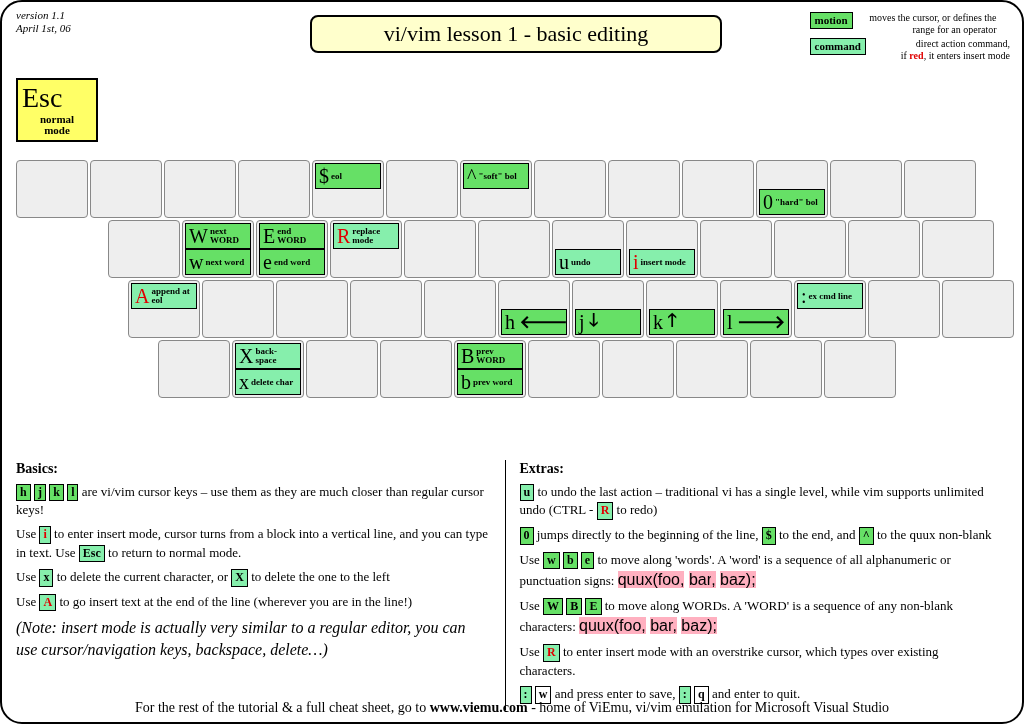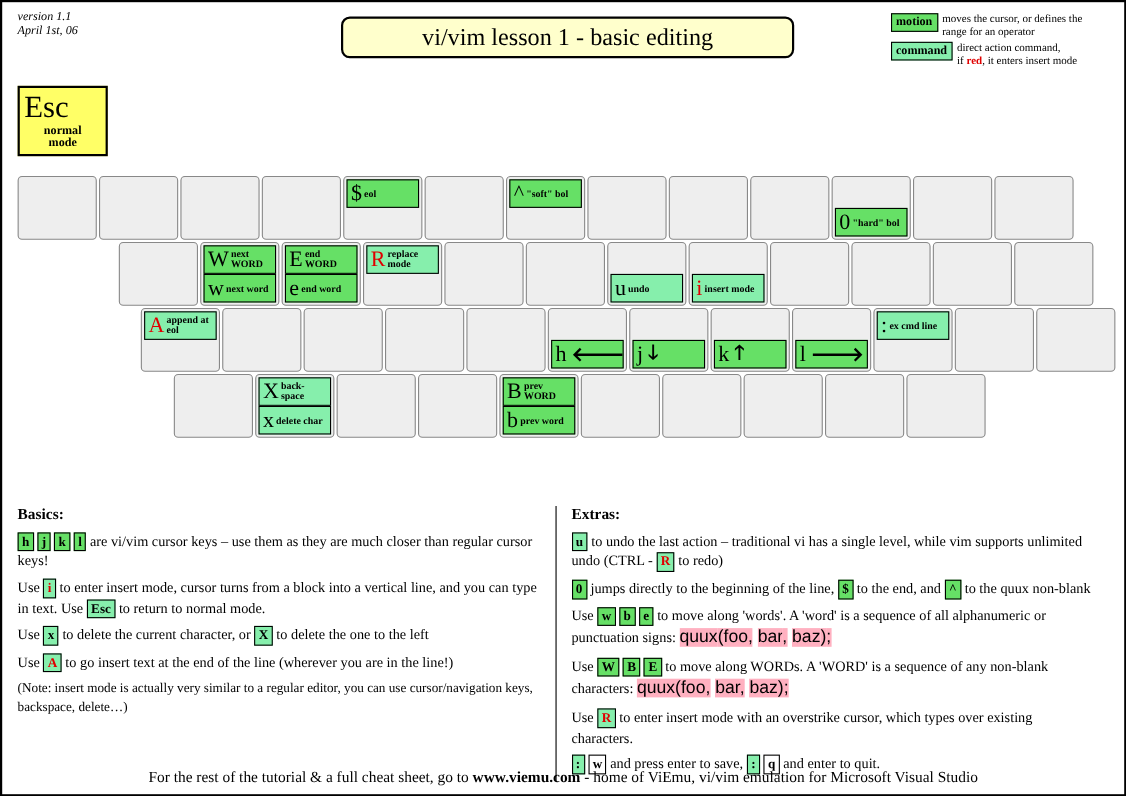--- a/index.html
+++ b/index.html
@@ -8,21 +8,21 @@
     background: #fff;
     font-family: Georgia, "Times New Roman", serif;
     color: #000;
   }
   #page {
     width: 1024px;
     height: 724px;
     position: relative;
     box-sizing: border-box;
     border: 2px solid #000;
-    border-radius: 0;
+    border-radius: 22px;
   }
   
   .version {
     position: absolute;
     top: 7px;
     left: 14px;
     font-style: italic;
     font-size: 11px;
     line-height: 1.2;
   }
@@ -37,20 +37,21 @@
     text-align: center;
     font-size: 22px;
     padding: 4px 0;
   }
   .legend {
     position: absolute;
     top: 10px;
     right: 12px;
     font-size: 10px;
     line-height: 1.15;
+    text-align: right;
   }
   .legend-row {
     display: flex;
     align-items: flex-start;
     margin-bottom: 3px;
   }
   .legend-swatch {
     display: inline-block;
     border: 1.5px solid #000;
     padding: 1px 4px;
@@ -168,21 +169,21 @@
     font-size: 12px;
     font-weight: bold;
     line-height: 1.3;
     vertical-align: baseline;
   }
   .code {
     font-family: Liberation Sans, sans-serif;
     font-size: 16px;
   }
   .code .hl { background: #ffb0c0; }
-  .note { font-size: 12px; }
+  .note { font-style: italic; font-size: 16px; }
   .col-right { border-left: 1px solid #000; padding-left: 14px; }
 
   .footer {
     position: absolute;
     left: 0; right: 0;
     bottom: 6px;
     text-align: center;
     font-size: 14px;
   }
   p { margin: 0 0 6px 0; }

